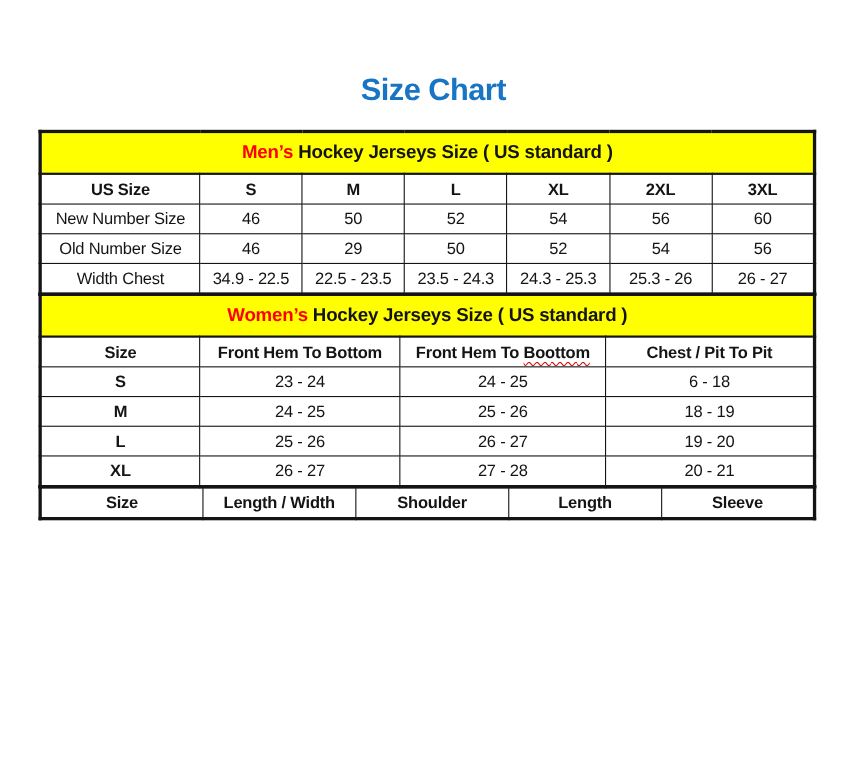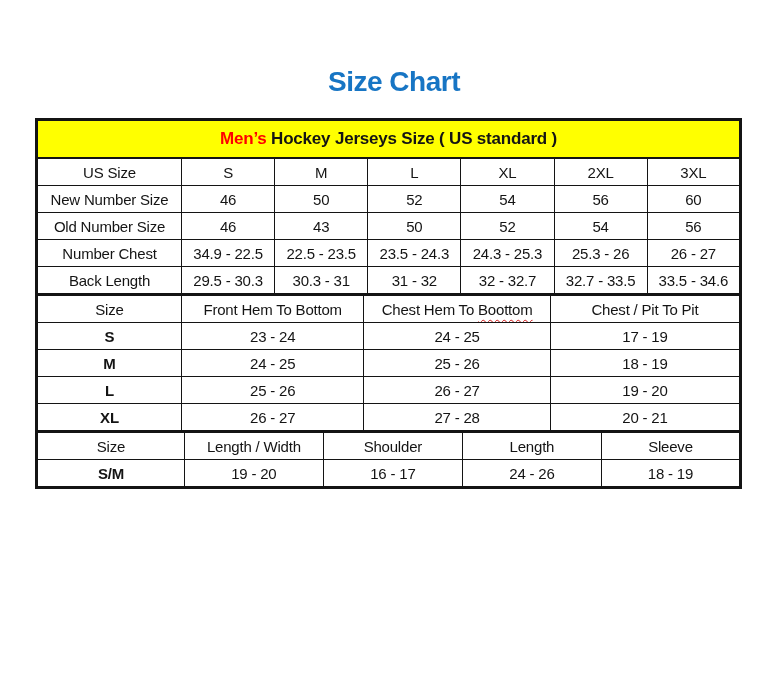--- a/index.html
+++ b/index.html
@@ -39,21 +39,21 @@
     border:1.5px solid var(--ink);
     text-align:center;
     vertical-align:middle;
     font-size:15px;
     letter-spacing:-0.2px;
     padding:0 2px;
     height:26px;
     overflow:hidden;
     white-space:nowrap;
   }
-  .size-table th{font-weight:normal;}
+  .size-table th{font-weight:bold;}
   .size-table td.band{
     background:var(--band-yellow);
     font-weight:bold;
     font-size:17px;
     height:36px;
     border-top:2px solid var(--ink);
     border-bottom:2px solid var(--ink);
   }
   .band .hl{color:var(--accent-red);}
   td.row-label{font-weight:normal;}
@@ -101,65 +101,59 @@
           <td>46</td>
           <td>50</td>
           <td>52</td>
           <td>54</td>
           <td>56</td>
           <td>60</td>
         </tr>
         <tr>
           <td class="row-label">Old Number Size</td>
           <td>46</td>
-          <td>43</td>
+          <td>29</td>
           <td>50</td>
           <td>52</td>
           <td>54</td>
           <td>56</td>
         </tr>
         <tr>
-          <td class="row-label">Number Chest</td>
+          <td class="row-label">Width Chest</td>
           <td>34.9 - 22.5</td>
           <td>22.5 - 23.5</td>
           <td>23.5 - 24.3</td>
           <td>24.3 - 25.3</td>
           <td>25.3 - 26</td>
           <td>26 - 27</td>
-        </tr>
-        <tr>
-          <td class="row-label">Back Length</td>
-          <td>29.5 - 30.3</td>
-          <td>30.3 - 31</td>
-          <td>31 - 32</td>
-          <td>32 - 32.7</td>
-          <td>32.7 - 33.5</td>
-          <td>33.5 - 34.6</td>
         </tr>
       </tbody>
     </table>
     <table class="size-table">
       <colgroup>
         <col style="width: 20.6%;">
         <col style="width: 25.9%;">
         <col style="width: 26.5%;">
         <col style="width: 27%;">
       </colgroup>
       <tbody>
         <tr>
+          <td colspan="4" class="band"><span class="hl">Women’s</span><span> Hockey Jerseys Size ( US standard )</span></td>
+        </tr>
+        <tr>
           <th>Size</th>
           <th>Front Hem To Bottom</th>
-          <th><span>Chest Hem To </span><span class="squiggle">Boottom</span></th>
+          <th><span>Front Hem To </span><span class="squiggle">Boottom</span></th>
           <th>Chest / Pit To Pit</th>
         </tr>
         <tr>
           <td class="row-label bold">S</td>
           <td>23 - 24</td>
           <td>24 - 25</td>
-          <td>17 - 19</td>
+          <td>6 - 18</td>
         </tr>
         <tr>
           <td class="row-label bold">M</td>
           <td>24 - 25</td>
           <td>25 - 26</td>
           <td>18 - 19</td>
         </tr>
         <tr>
           <td class="row-label bold">L</td>
           <td>25 - 26</td>
@@ -183,22 +177,15 @@
         <col style="width: 19.75%;">
       </colgroup>
       <tbody>
         <tr>
           <th>Size</th>
           <th>Length / Width</th>
           <th>Shoulder</th>
           <th>Length</th>
           <th>Sleeve</th>
         </tr>
-        <tr>
-          <td class="row-label bold">S/M</td>
-          <td>19 - 20</td>
-          <td>16 - 17</td>
-          <td>24 - 26</td>
-          <td>18 - 19</td>
-        </tr>
       </tbody>
     </table>
   </div>
 
 </body></html>

